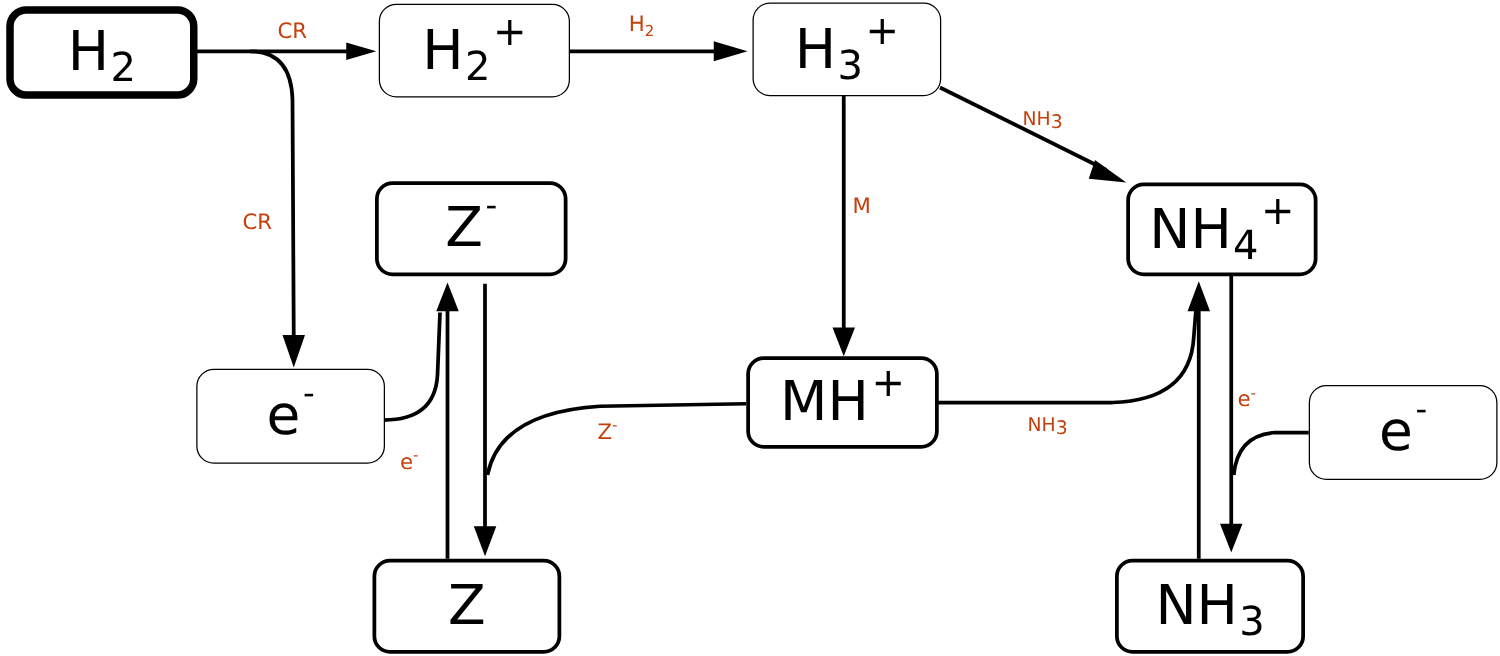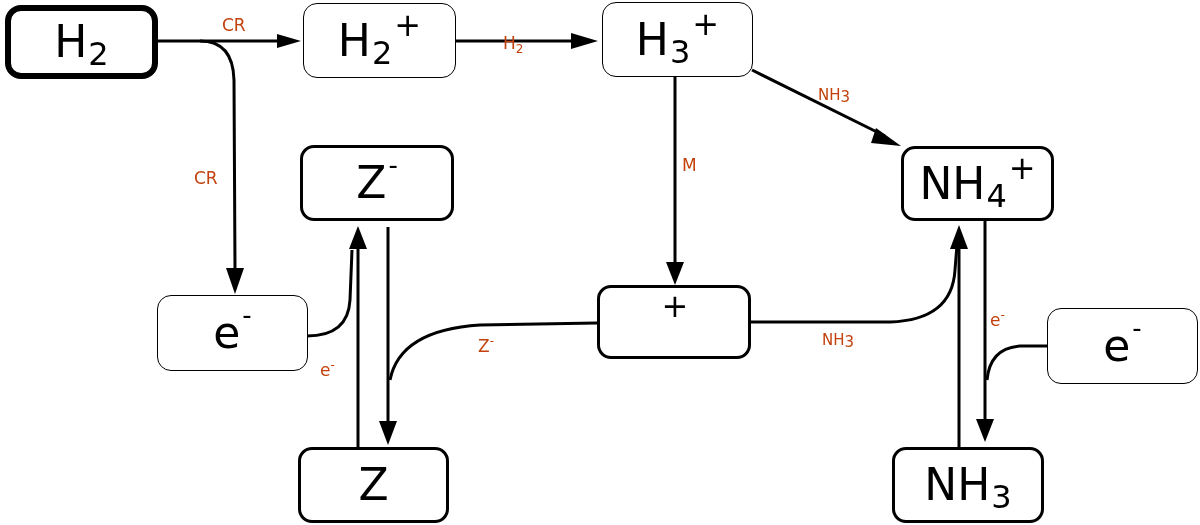--- a/index.html
+++ b/index.html
@@ -90,20 +90,21 @@
   <span>Z</span>
     <span class="sup-small">-</span>
 </div>
 
 <div class="node thin" style="left:157px;top:295px;width:151px;height:76px;">
   <span>e</span>
     <span class="sup-small">-</span>
 </div>
 
 <div class="node" style="left:597px;top:285px;width:154px;height:74px;">
+  <span>MH</span>
     <span class="sup">+</span>
 </div>
 
 <div class="node thin" style="left:1047px;top:308px;width:151px;height:76px;">
   <span>e</span>
     <span class="sup-small">-</span>
 </div>
 
 <div class="node" style="left:298px;top:447px;width:151px;height:76px;">
   <span>Z</span>
@@ -113,21 +114,21 @@
   <span>NH</span>
     <span class="sub">3</span>
 </div>
 
 <div class="elabel" style="left:222px;top:17px;">
   <span>CR</span>
 </div>
 <div class="elabel" style="left:194px;top:170px;">
   <span>CR</span>
 </div>
-<div class="elabel" style="left:503px;top:12px;margin-top:23px;">
+<div class="elabel" style="left:503px;top:12px;">
   <span>H</span><span class="sub">2</span>
 </div>
 <div class="elabel" style="left:818px;top:88px;font-size:15px;">
   <span>NH</span><span class="sub" style="font-size:15px;top:2px;">3</span>
 </div>
 <div class="elabel" style="left:682px;top:157px;">
   <span>M</span>
 </div>
 <div class="elabel" style="left:478px;top:338px;">
   <span>Z</span><span class="sup">-</span>

